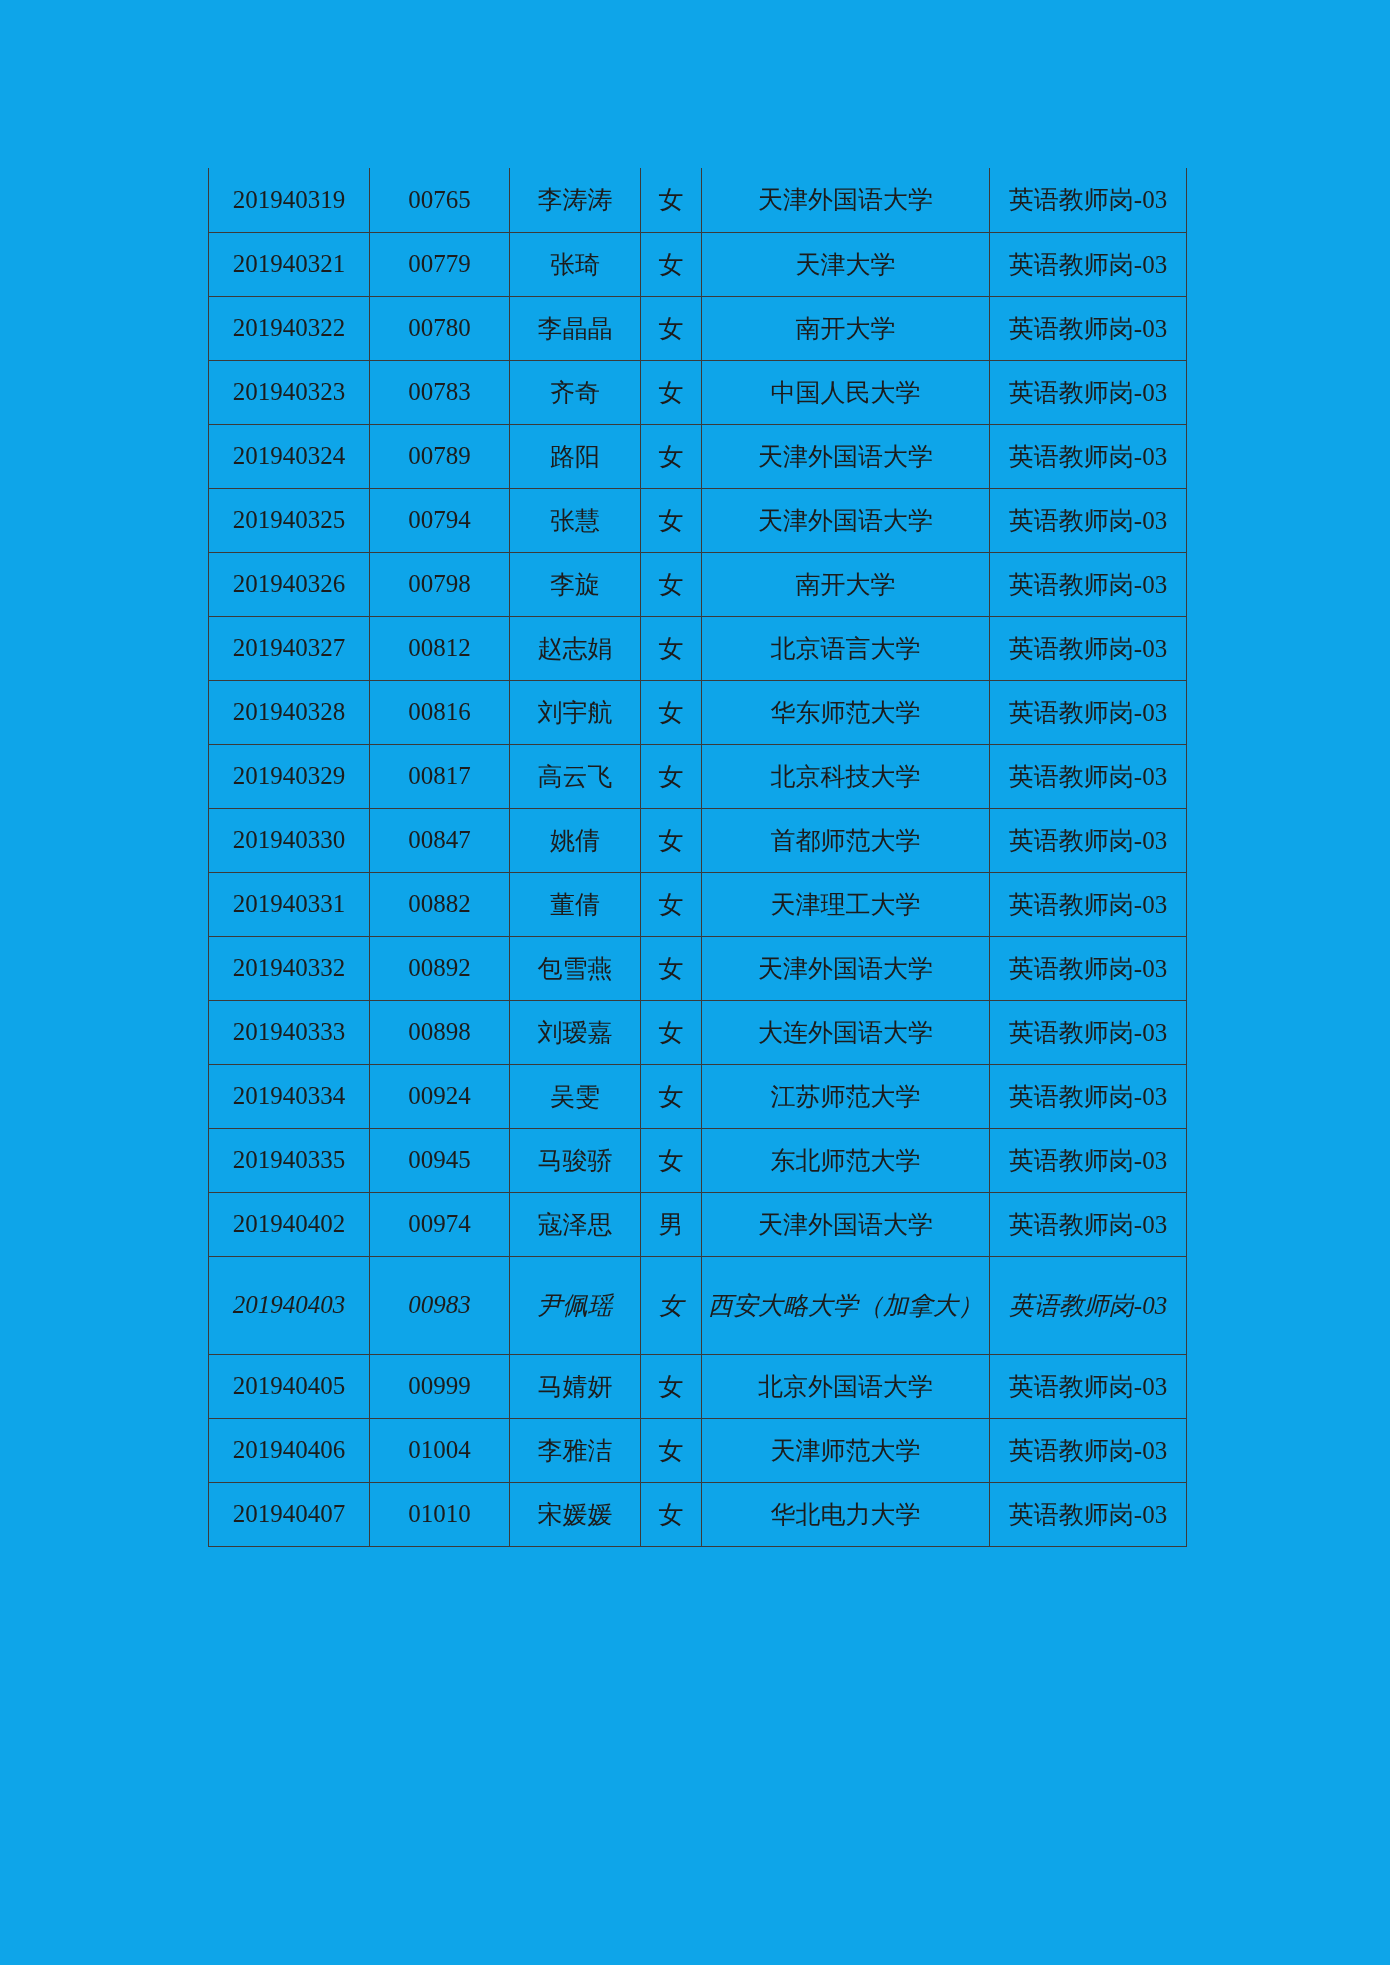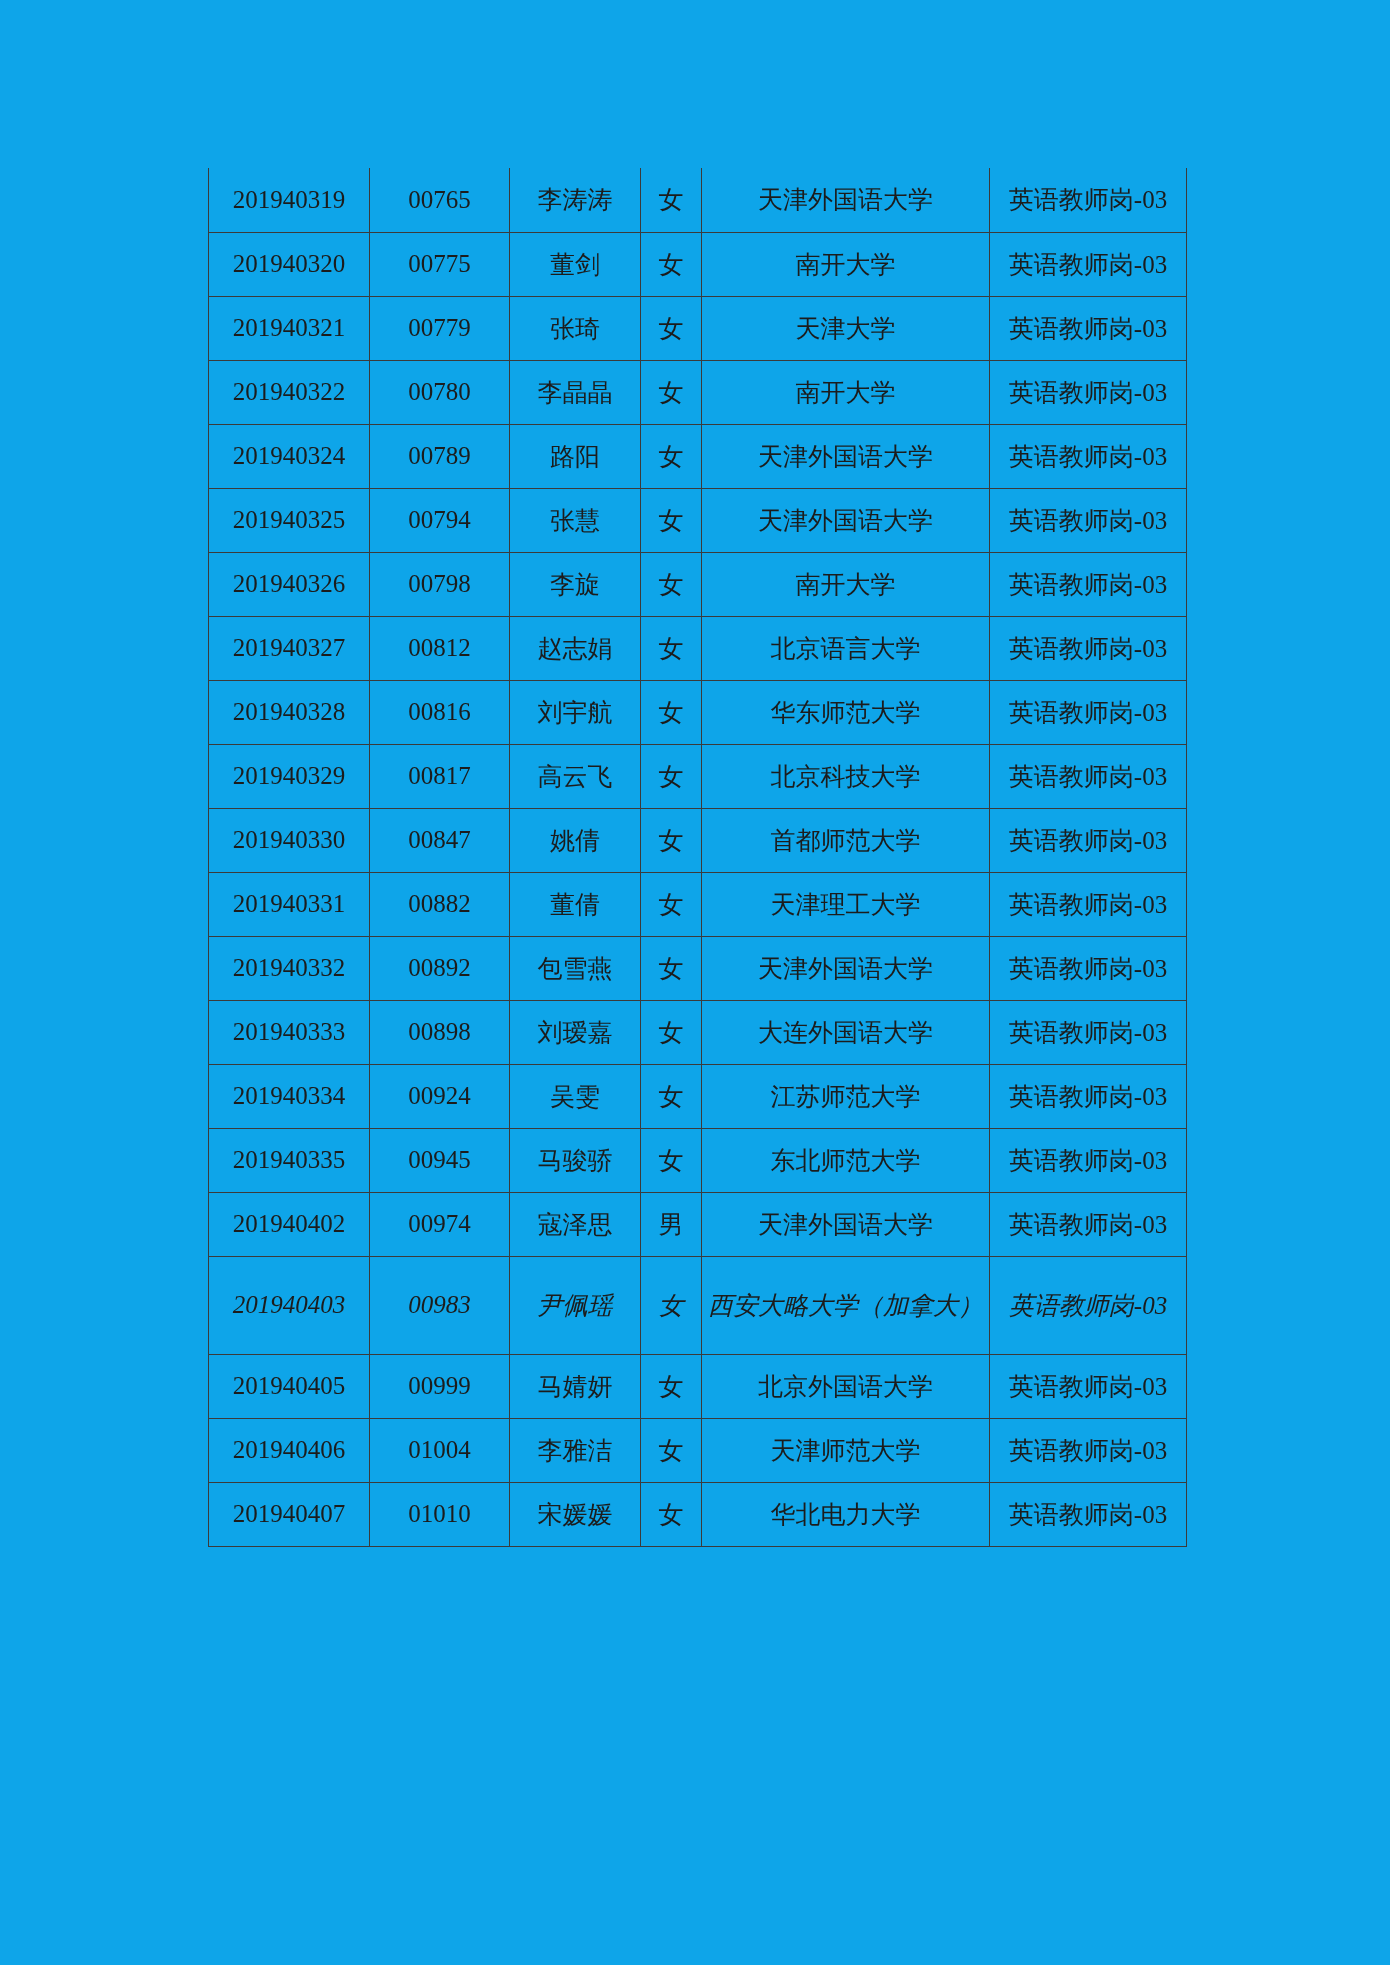--- a/index.html
+++ b/index.html
@@ -62,41 +62,41 @@
     <tbody id="roster-body">
         <tr class="row-normal">
           <td>201940319</td>
           <td>00765</td>
           <td>李涛涛</td>
           <td>女</td>
           <td>天津外国语大学</td>
           <td>英语教师岗-03</td>
         </tr>
         <tr class="row-normal">
-          <td>201940320</td>
-          <td>00775</td>
-          <td>董剑</td>
-          <td>女</td>
-          <td>南开大学</td>
-          <td>英语教师岗-03</td>
-        </tr>
-        <tr class="row-normal">
           <td>201940321</td>
           <td>00779</td>
           <td>张琦</td>
           <td>女</td>
           <td>天津大学</td>
           <td>英语教师岗-03</td>
         </tr>
         <tr class="row-normal">
           <td>201940322</td>
           <td>00780</td>
           <td>李晶晶</td>
           <td>女</td>
           <td>南开大学</td>
+          <td>英语教师岗-03</td>
+        </tr>
+        <tr class="row-normal">
+          <td>201940323</td>
+          <td>00783</td>
+          <td>齐奇</td>
+          <td>女</td>
+          <td>中国人民大学</td>
           <td>英语教师岗-03</td>
         </tr>
         <tr class="row-normal">
           <td>201940324</td>
           <td>00789</td>
           <td>路阳</td>
           <td>女</td>
           <td>天津外国语大学</td>
           <td>英语教师岗-03</td>
         </tr>

